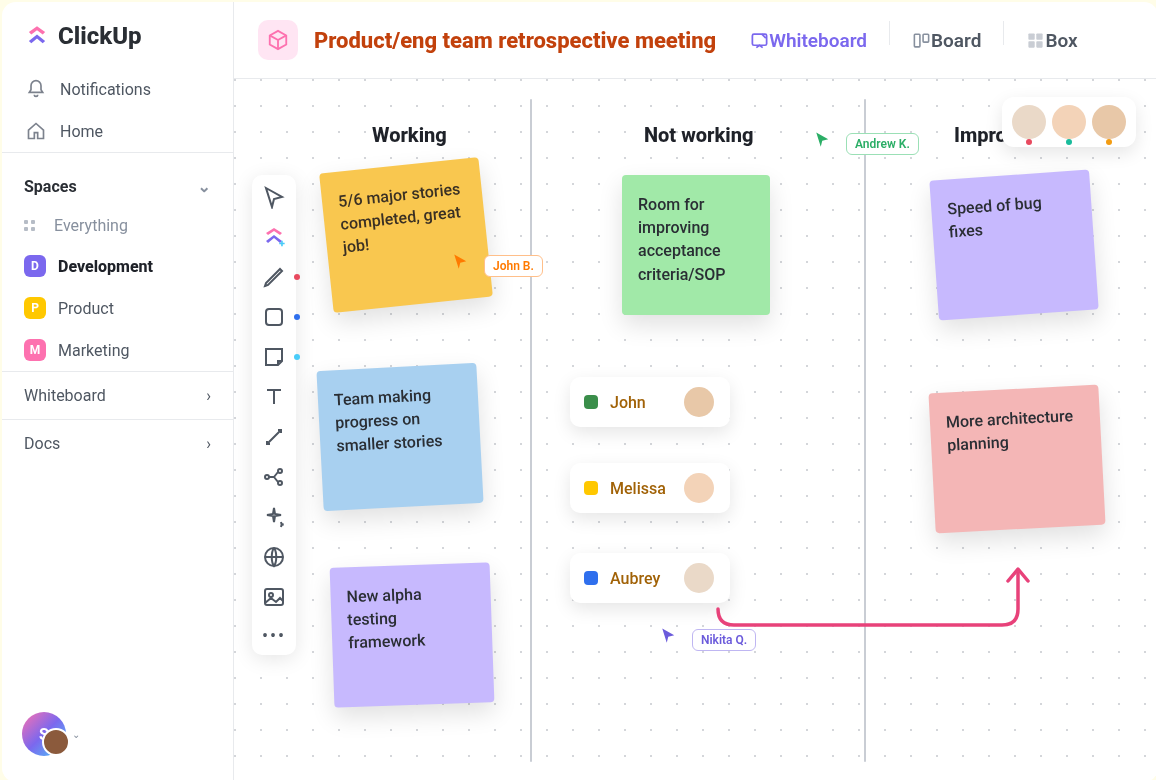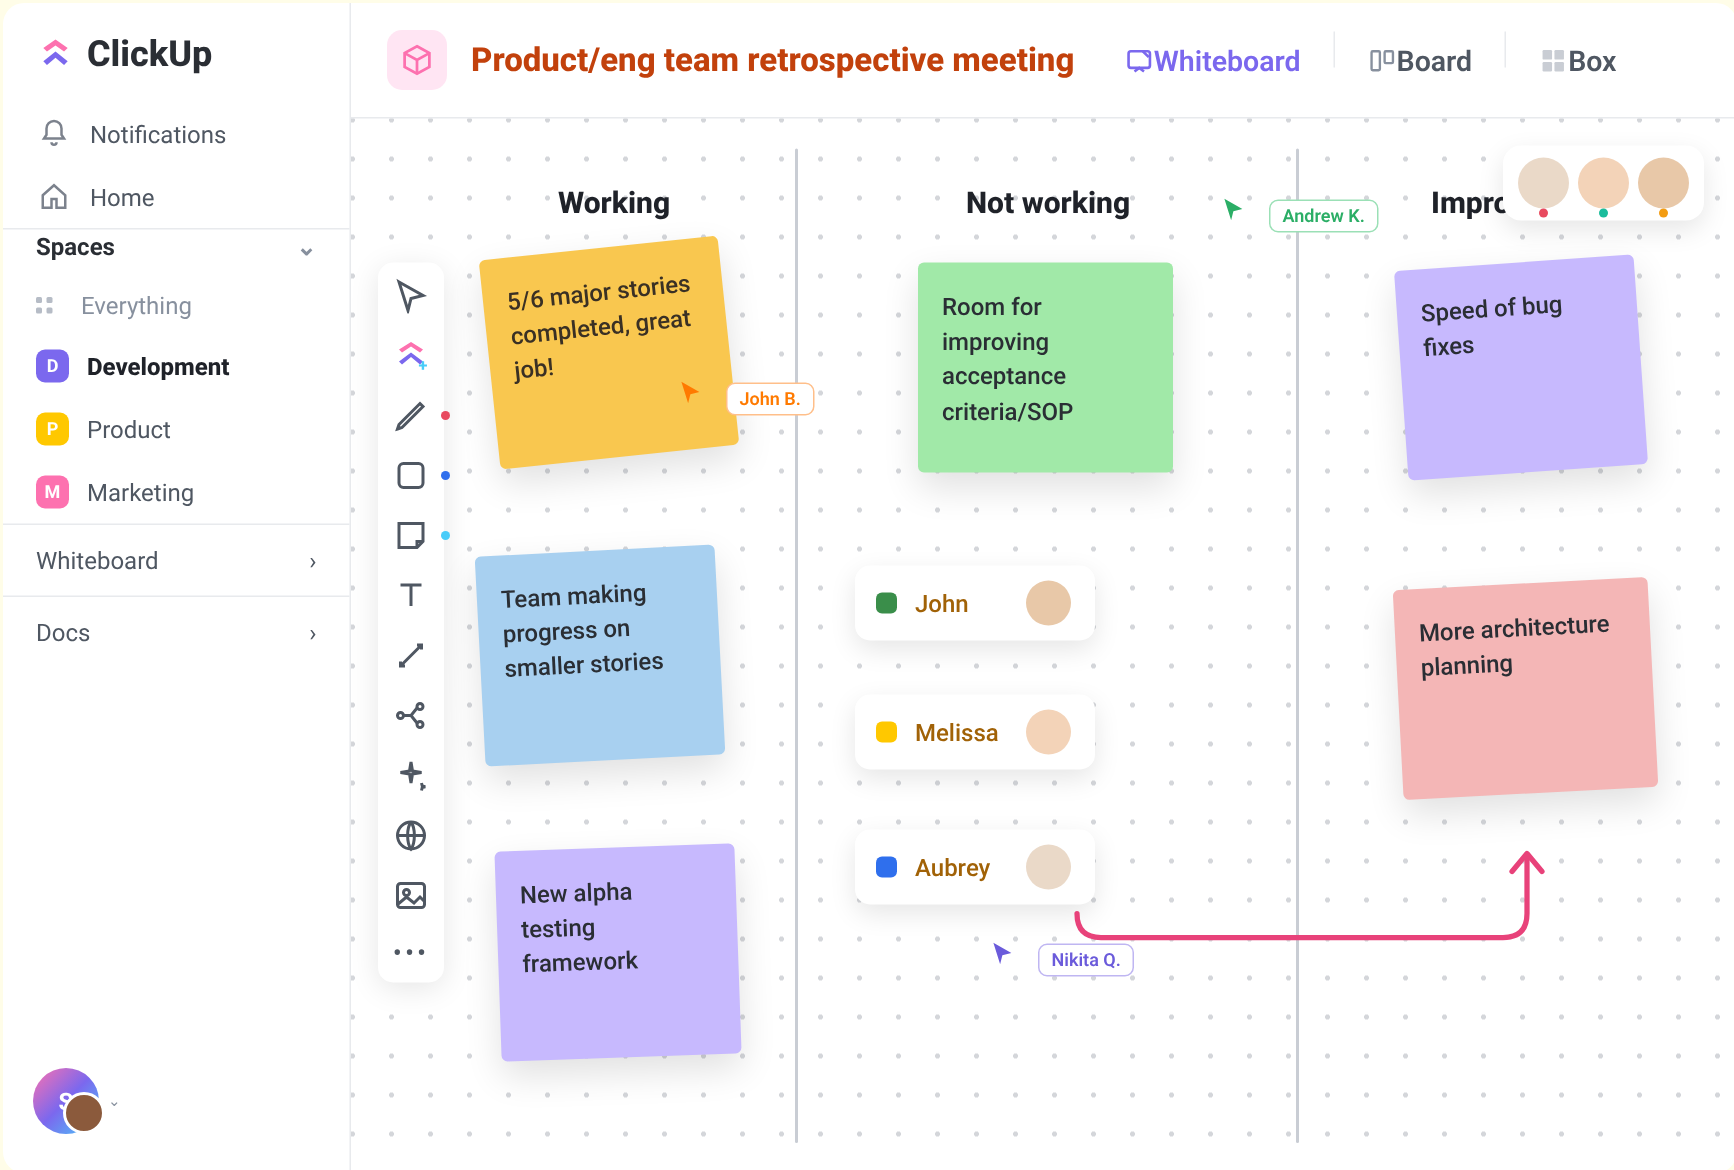--- a/index.html
+++ b/index.html
@@ -31,21 +31,21 @@
 .logo { display:flex; align-items:center; gap:8px; padding:0 22px 18px; font-size:24px; font-weight:800; }
 .logo-mark { width:26px; height:26px; position:relative; }
 .logo-mark svg { width:26px; height:26px; }
 .nav-item {
   display:flex; align-items:center; gap:14px;
   padding:11px 24px; font-size:16px; color:#4F5762; cursor:pointer;
 }
 .nav-item .ic { width:20px; height:20px; color:#7C828D; }
 .section-hdr {
   display:flex; justify-content:space-between; align-items:center;
-  padding:2px 22px 10px; font-size:16px; font-weight:700; color:#2A2E34;
+  padding:24px 22px 10px; font-size:16px; font-weight:700; color:#2A2E34;
   border-top:1px solid #E8EAED;
 }
 .section-hdr .chev { color:#87909E; }
 .space-row {
   display:flex; align-items:center; gap:12px; padding:10px 22px;
   font-size:16px; color:#4F5762; cursor:pointer;
 }
 .space-row.active { font-weight:800; color:#1F2229; }
 .space-badge {
   width:22px; height:22px; border-radius:6px; display:flex;
@@ -376,21 +376,21 @@
 
       <div class="sticky yellow" style="left:92px; top:86px; transform:rotate(-6deg)">
         <span>5/6 major stories completed, great job!</span>
       </div>
       <div class="sticky blue" style="left:86px; top:288px; transform:rotate(-3deg)">
         <span>Team making progress on smaller stories</span>
       </div>
       <div class="sticky purple" style="left:98px; top:486px; transform:rotate(-2deg)">
         <span>New alpha testing framework</span>
       </div>
-      <div class="sticky green" style="left:378px; top:96px; width:170px">
+      <div class="sticky green" style="left:388px; top:96px; width:148px">
         <span>Room for improving acceptance criteria/SOP</span>
       </div>
       <div class="sticky purple" style="left:700px; top:96px; transform:rotate(-4deg)">
         <span>Speed of bug fixes</span>
       </div>
       <div class="sticky pink" style="left:698px; top:310px; transform:rotate(-3deg); width:170px">
         <span>More architecture planning</span>
       </div>
 
       <div class="cursor-tag" style="left:218px; top:174px">

